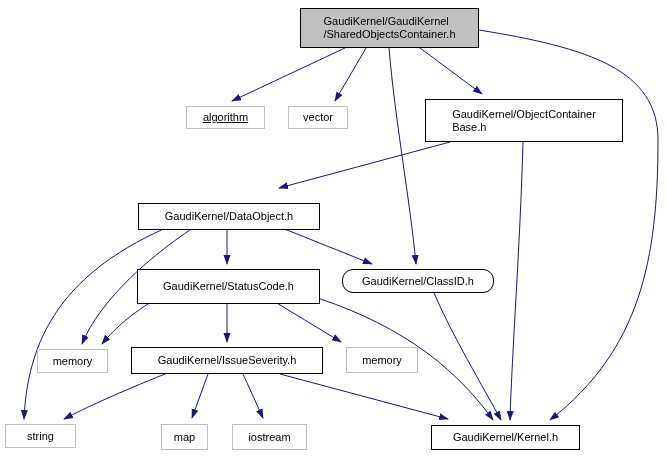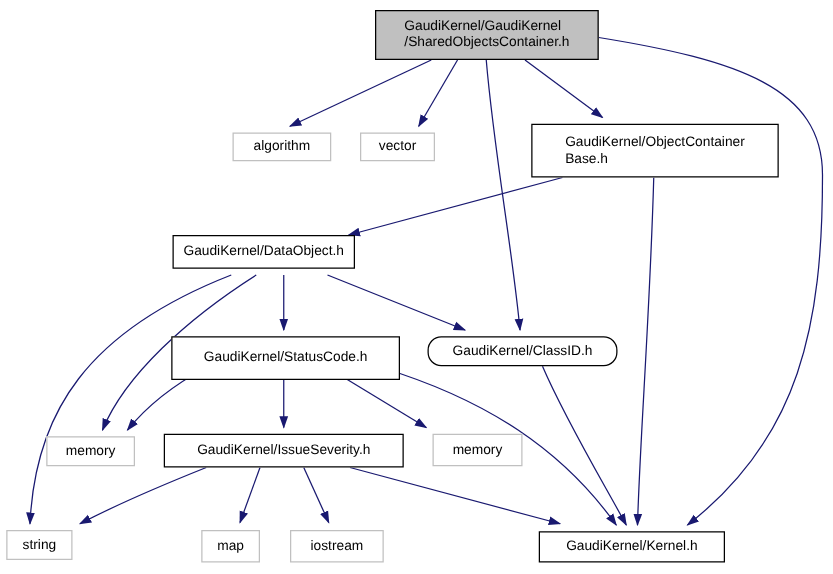--- a/index.html
+++ b/index.html
@@ -54,27 +54,27 @@
       <path d="M305,294 C390,320 450,360 493,420" class="edge" marker-end="url(#arrow)"></path>
       <path d="M434,293 C452,335 482,385 501,420" class="edge" marker-end="url(#arrow)"></path>
       <path d="M165,374 C120,392 85,408 64,419" class="edge" marker-end="url(#arrow)"></path>
       <path d="M208,374 L192,418" class="edge" marker-end="url(#arrow)"></path>
       <path d="M243,374 L263,418" class="edge" marker-end="url(#arrow)"></path>
       <path d="M280,374 L448,419" class="edge" marker-end="url(#arrow)"></path>
     </svg>
 
 <div class="node current" style="left: 300px; top: 8px; width: 179px; height: 40px;">GaudiKernel/GaudiKernel
 /SharedObjectsContainer.h</div>
-    <div class="node system" style="left: 186px; top: 106px; width: 79px; height: 23px;">algorithm</div>
+    <div class="node system" style="left: 186px; top: 106px; width: 79px; height: 23px; text-decoration: underline;">algorithm</div>
     <div class="node system" style="left: 288px; top: 106px; width: 60px; height: 23px;">vector</div>
     <div class="node header" style="left: 425px; top: 99px; width: 198px; height: 43px;">GaudiKernel/ObjectContainer
 Base.h</div>
-    <div class="node header" style="left: 138px; top: 188px; width: 146px; height: 27px;">GaudiKernel/DataObject.h</div>
+    <div class="node header" style="left: 138px; top: 203px; width: 182px; height: 27px;">GaudiKernel/DataObject.h</div>
     <div class="node header" style="left: 137px; top: 269px; width: 183px; height: 35px;">GaudiKernel/StatusCode.h</div>
     <div class="node header" style="left: 342px; top: 269px; width: 152px; height: 24px; border-radius: 11px;">GaudiKernel/ClassID.h</div>
     <div class="node system" style="left: 37px; top: 349px; width: 71px; height: 24px;">memory</div>
     <div class="node header" style="left: 131px; top: 347px; width: 192px; height: 27px;">GaudiKernel/IssueSeverity.h</div>
     <div class="node system" style="left: 346px; top: 347px; width: 72px; height: 26px;">memory</div>
-    <div class="node system" style="left: 5px; top: 424px; width: 53px; height: 24px;">string</div>
+    <div class="node system" style="left: 5px; top: 424px; width: 71px; height: 24px;">string</div>
     <div class="node system" style="left: 161px; top: 424px; width: 47px; height: 26px;">map</div>
     <div class="node system" style="left: 232px; top: 424px; width: 75px; height: 26px;">iostream</div>
     <div class="node header" style="left: 431px; top: 425px; width: 149px; height: 25px;">GaudiKernel/Kernel.h</div>
   </div>
 
 </body></html>

